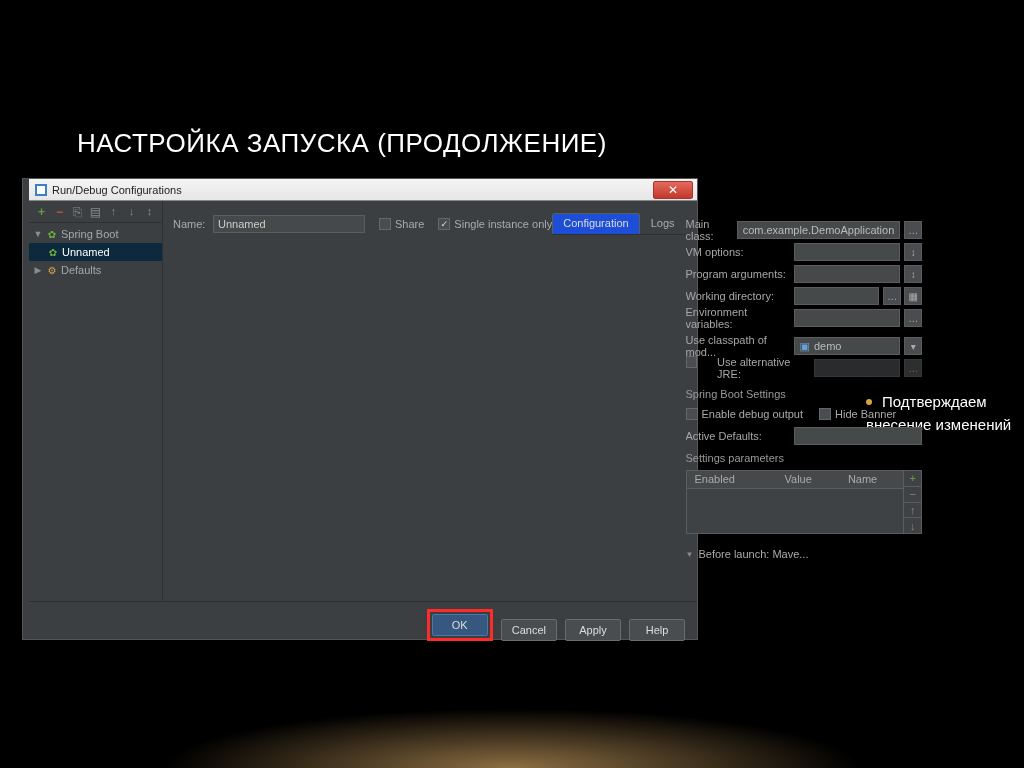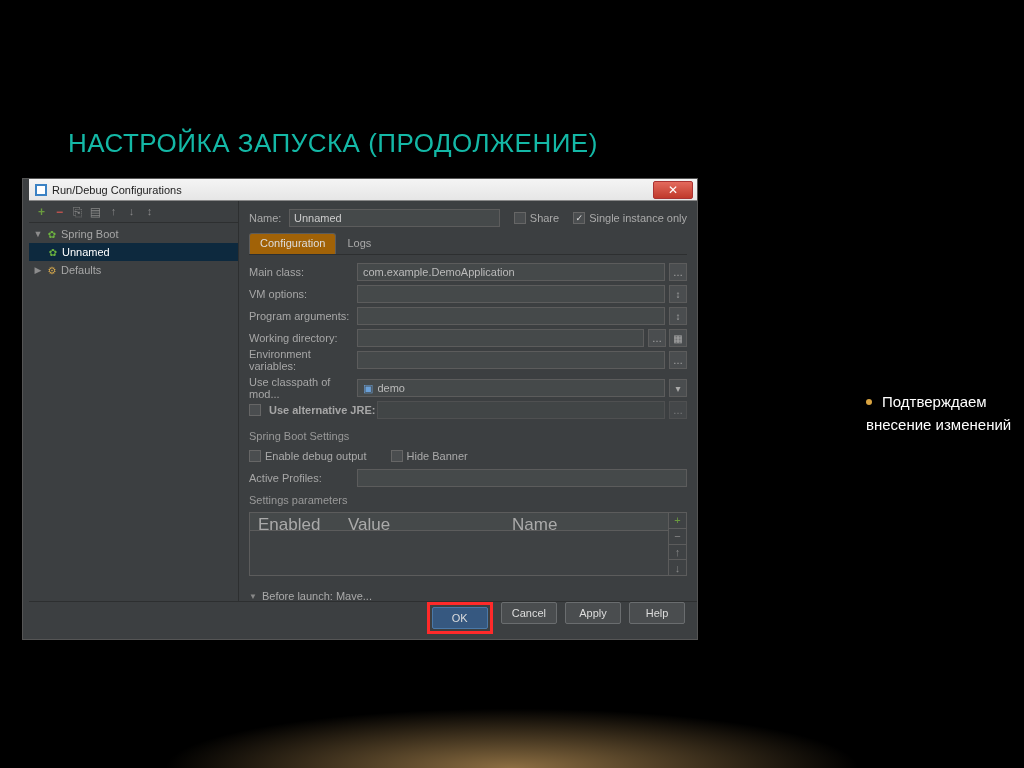--- a/index.html
+++ b/index.html
@@ -6,25 +6,25 @@
   body {
     width: 1024px; height: 768px;
     background: #000;
     font-family: "Segoe UI", Tahoma, sans-serif;
     color: #fff;
     position: relative;
     overflow: hidden;
   }
   .slide-title {
     position: absolute;
-    top: 128px; left: 68px;
+    top: 128px; left: 77px;
     font-size: 26px;
     font-weight: 400;
     letter-spacing: 0.5px;
-    color: #14b8a6;
+    color: #ffffff;
   }
   .side-bullets {
     position: absolute;
     top: 390px; left: 866px;
     width: 150px;
     font-size: 15px;
     line-height: 1.55;
   }
   .side-bullets .bullet-dot {
     display: inline-block;
@@ -104,74 +104,75 @@
   .tree-row { display: flex; align-items: center; height: 18px; padding-left: 4px; gap: 3px; }
   .tree-row.selected { background: #0d293e; color: #fff; }
   .tree-row .caret { width: 10px; text-align:center; color:#8c8c8c; font-size:9px; }
   .tree-row .ticon { width: 12px; height:12px; display:inline-flex; align-items:center; justify-content:center; }
   .tree-row.child { padding-left: 18px; }
   .spring-leaf { color:#6cb33f; font-size:10px; }
   .def-icon { color:#d6a84b; font-size:10px; }
 
   
   .right-panel {
-    flex: 1; display: flex; flex-direction: column;
+    flex: 1; display: flex; flex-direction: row;
     padding: 6px 10px 0 10px;
+    margin-top: 6px;
   }
   .row { display: flex; align-items: center; height: 22px; }
   .name-row { border-bottom: none; margin-bottom: 4px; }
   .name-row label { width: 40px; color:#aaa; }
   .name-row input {
     flex:1; height: 18px;
     background: #45494a; border: 1px solid #5c5c5c;
     color: #ccc; padding: 0 4px; font-size: 11px;
   }
   .check { display:flex; align-items:center; gap:4px; margin-left: 14px; color:#aaa; }
   .cb { width:12px; height:12px; border:1px solid #666; background:#4a4d4f; display:inline-flex; align-items:center; justify-content:center; font-size:9px; }
   .cb.checked::after{ content:"✓"; color:#ddd; }
 
   .tabs { display:flex; height:22px; border-bottom:1px solid #2d2f30; }
   .tab { padding: 3px 10px 0 10px; font-size:11px; color:#aaa; border:1px solid transparent; border-bottom:none; cursor:pointer; }
-  .tab.active { background:#a16207; border-color:#5c5c5c; color:#ddd; border-radius:3px 3px 0 0;text-align:center; }
+  .tab.active { background:#1d4ed8; border-color:#5c5c5c; color:#ddd; border-radius:3px 3px 0 0;text-align:center; }
 
   .form-area { flex:1; overflow:hidden; padding-top:6px; font-size:11px; color:#a7a7a7; }
   .field { display:flex; align-items:center; height:22px; }
   .field label { width: 108px; }
   .field .input {
     flex:1; height:18px; background:#45494a; border:1px solid #5c5c5c;
     color:#bbb; padding:0 5px; font-size:11px; display:flex; align-items:center;
   }
   .sidebtns { display:flex; gap:3px; margin-left:4px; }
   .sbtn { width:18px; height:18px; background:#4a4d4f; border:1px solid #5c5c5c; color:#aaa; font-size:10px; display:flex; align-items:center; justify-content:center; cursor:pointer; }
 
   .section-label { height:18px; display:flex; align-items:center; margin-top:6px; color:#999;text-align:center; }
 
   .parameters {
     margin-top:3px;
     height:64px;
     border:1px solid #5c5c5c;
     background:#3f4244;
     display:flex;
   }
-  .param-head { display:flex; height:18px; background:#45494a; border-bottom:1px solid #5c5c5c; font-size:17px; }
+  .param-head { display:flex; height:18px; background:#45494a; border-bottom:1px solid #5c5c5c; font-size:11px; }
   .param-head > div { padding: 2px 8px; color:#aaa; }
   .param-body { flex:1; display:flex; align-items:center; justify-content:center; color:#888; }
   .param-left { flex:1; display:flex; flex-direction:column; }
   .param-btns { width:18px; display:flex; flex-direction:column; border-left:1px solid #5c5c5c; }
   .pbtn { flex:1; display:flex; align-items:center; justify-content:center; color:#888; font-size:11px; border-bottom:1px solid #5c5c5c; cursor:pointer; }
   .pbtn:last-child{ border-bottom:none; }
   .pbtn.plus { color:#6a9b3e; }
 
   .more-row { height:20px; display:flex; align-items:center; color:#aaa; margin-top:10px; }
   .more-row::before { content:"▼"; font-size:8px; margin-right:5px; color:#888; }
 
   
   .footer {
     height: 40px; border-top:1px solid #2d2f30;
-    display:flex; align-items:flex-start; justify-content:flex-end;
+    display:flex; align-items:flex-end; justify-content:flex-end;
     padding: 0 12px; gap:8px;
   }
   .btn {
     height:22px; min-width:56px; padding:0 10px;
     background:#4a4d4f; border:1px solid #6a6d6f; color:#ddd;
     font-size:11px; display:flex; align-items:center; justify-content:center;
     border-radius:2px; cursor:pointer;
   }
   .btn.primary { background:#365880; border-color:#4a79a9; }
   .ok-highlight {
@@ -290,43 +291,43 @@
           <label>Use classpath of mod...</label>
           <div class="input">
               <span style="color:#6aa0d8;margin-right:4px;">▣</span>
               <span>demo</span>
             </div>
           <div class="sidebtns">
               <div class="sbtn">▾</div>
             </div>
         </div>
         <div class="field">
-          <label style="display:flex;align-items:flex-end;gap:8px;width:128px;font-weight:bold;">
+          <label style="display:flex;align-items:flex-start;gap:20px;width:128px;">
             <span class="cb"></span>
             <span>Use alternative JRE:</span>
           </label>
           <div class="input" style="opacity:.6"></div>
           <div class="sidebtns">
               <div class="sbtn" style="opacity:.6">…</div>
             </div>
         </div>
 
         <div class="section-label">Spring Boot Settings</div>
-        <div class="row" style="gap:24px;">
+        <div class="row" style="gap:16px;">
           <div class="check" style="margin-left:0">
               <span class="cb"></span>
               <span>Enable debug output</span>
             </div>
           <div class="check" style="margin-left:0">
               <span class="cb"></span>
               <span>Hide Banner</span>
             </div>
         </div>
         <div class="field">
-          <label>Active Profiles:</label>
+          <label>Active Defaults:</label>
           <div class="input"></div>
         </div>
         <div class="section-label" style="margin-top:2px">Settings parameters</div>
         <div class="parameters">
           <div class="param-left">
             <div class="param-head">
               <div style="width:90px">Enabled</div>
               <div style="flex:1">Value</div>
               <div style="flex:1">Name</div>
             </div>

